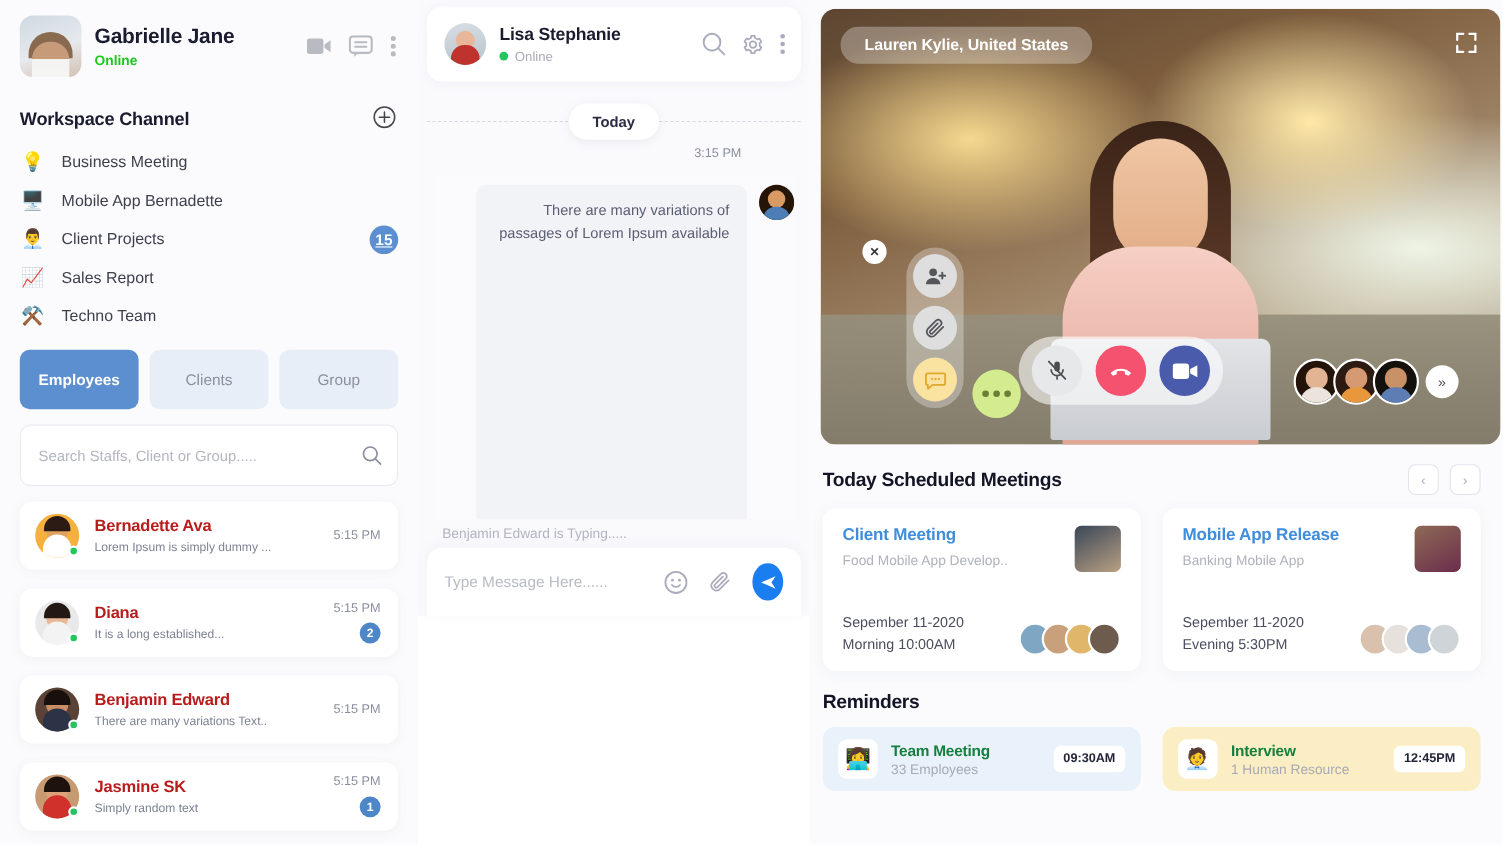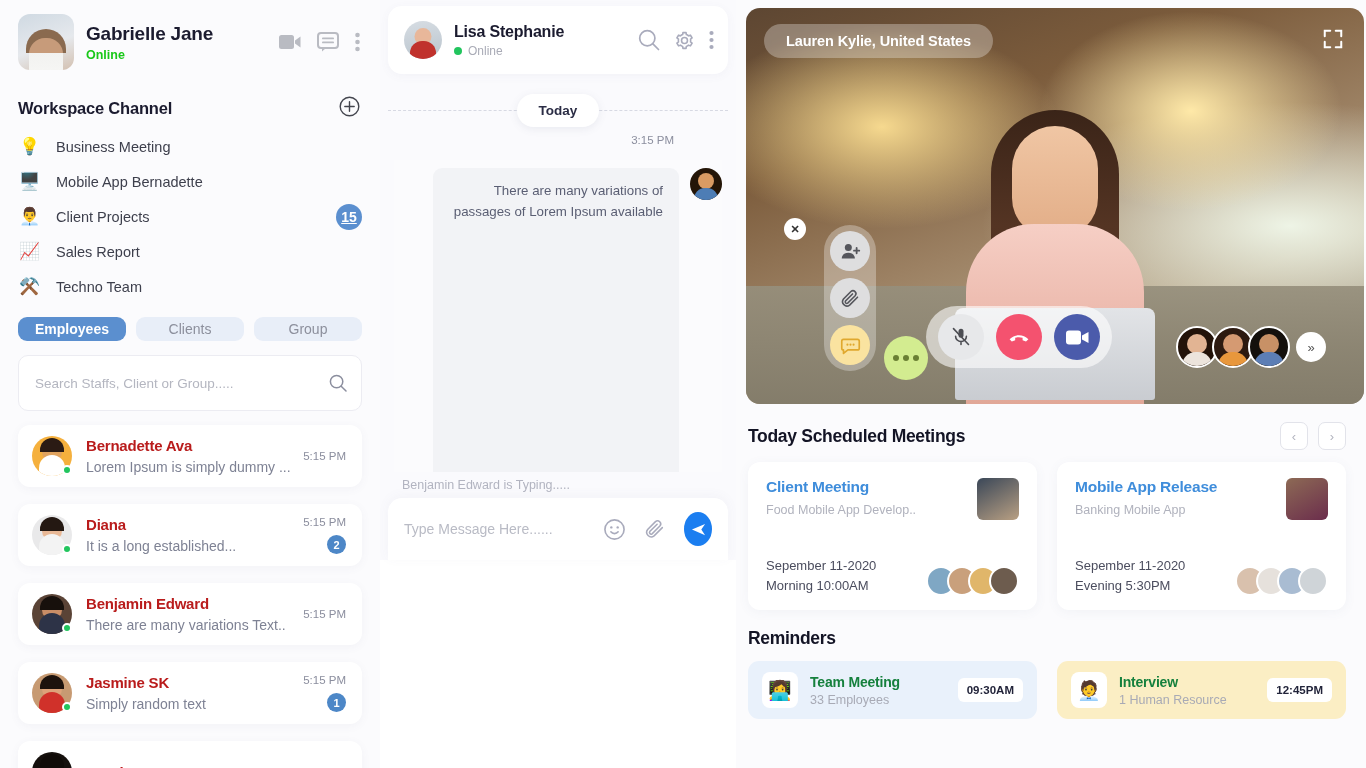--- a/index.html
+++ b/index.html
@@ -63,21 +63,21 @@
   .ws-label { font-size: 14.5px; color: #3d3f4c; }
   .ws-badge {
     margin-left: auto; background: #5b8fcf; color: #fff;
     font-size: 14px; font-weight: 700;
     width: 26px; height: 26px; border-radius: 50%;
     display: flex; align-items: center; justify-content: center; text-decoration: underline;
   }
 
   .seg-wrap { display: flex; gap: 10px; padding: 13px 18px 0 18px; }
   .seg {
-    flex: 1; height: 24px; border-radius: 9px;
+    flex: 1; height: 54px; border-radius: 9px;
     display: flex; align-items: center; justify-content: center;
     font-size: 14px; color: #8c8f9c; background: #e8eef8;
     border: none; cursor: pointer; font-family: inherit;
   }
   .seg.active { background: #5b8fcf; color: #fff; font-weight: 700; }
 
   .search-wrap { padding: 14px 18px 10px 18px; }
   .search-box {
     height: 56px; border: 1px solid #ececf2; border-radius: 10px;
     background:#fff; display: flex; align-items: center;
@@ -107,21 +107,21 @@
     bottom:-3px; width:26px; height:24px; border-radius:13px 13px 0 0; background:#fff;}
   .c-av .ph b { position:absolute; left:50%; transform:translateX(-50%);
     top:6px; width:20px; height:20px; border-radius:50%; background:#c28f6d;}
   .dot {
     position: absolute; right: 0px; bottom: 1px;
     width: 10px; height: 10px; border-radius: 50%;
     background: #22c55e; border: 2px solid #fff;
   }
   .c-mid { flex: 1; min-width: 0; }
   .c-name { font-size: 15px; font-weight: 700; color: #b91c1c; letter-spacing:-0.2px;}
-  .c-msg { font-size: 14px; color: #7e8294; margin-top: 5px; white-space: nowrap; overflow: hidden; text-overflow: ellipsis;}
+  .c-msg { font-size: 11px; color: #7e8294; margin-top: 5px; white-space: nowrap; overflow: hidden; text-overflow: ellipsis;}
   .c-right { display: flex; flex-direction: column; align-items: flex-end; gap: 7px;}
   .c-time { font-size: 11.5px; color: #8b8e9e; }
   .c-badge {
     background: #4d87c7; color:#fff; font-size: 11px; font-weight: 700;
     min-width: 19px; height: 19px; border-radius: 50%;
     display: flex; align-items: center; justify-content: center;
   }
 
   
   .chat {

